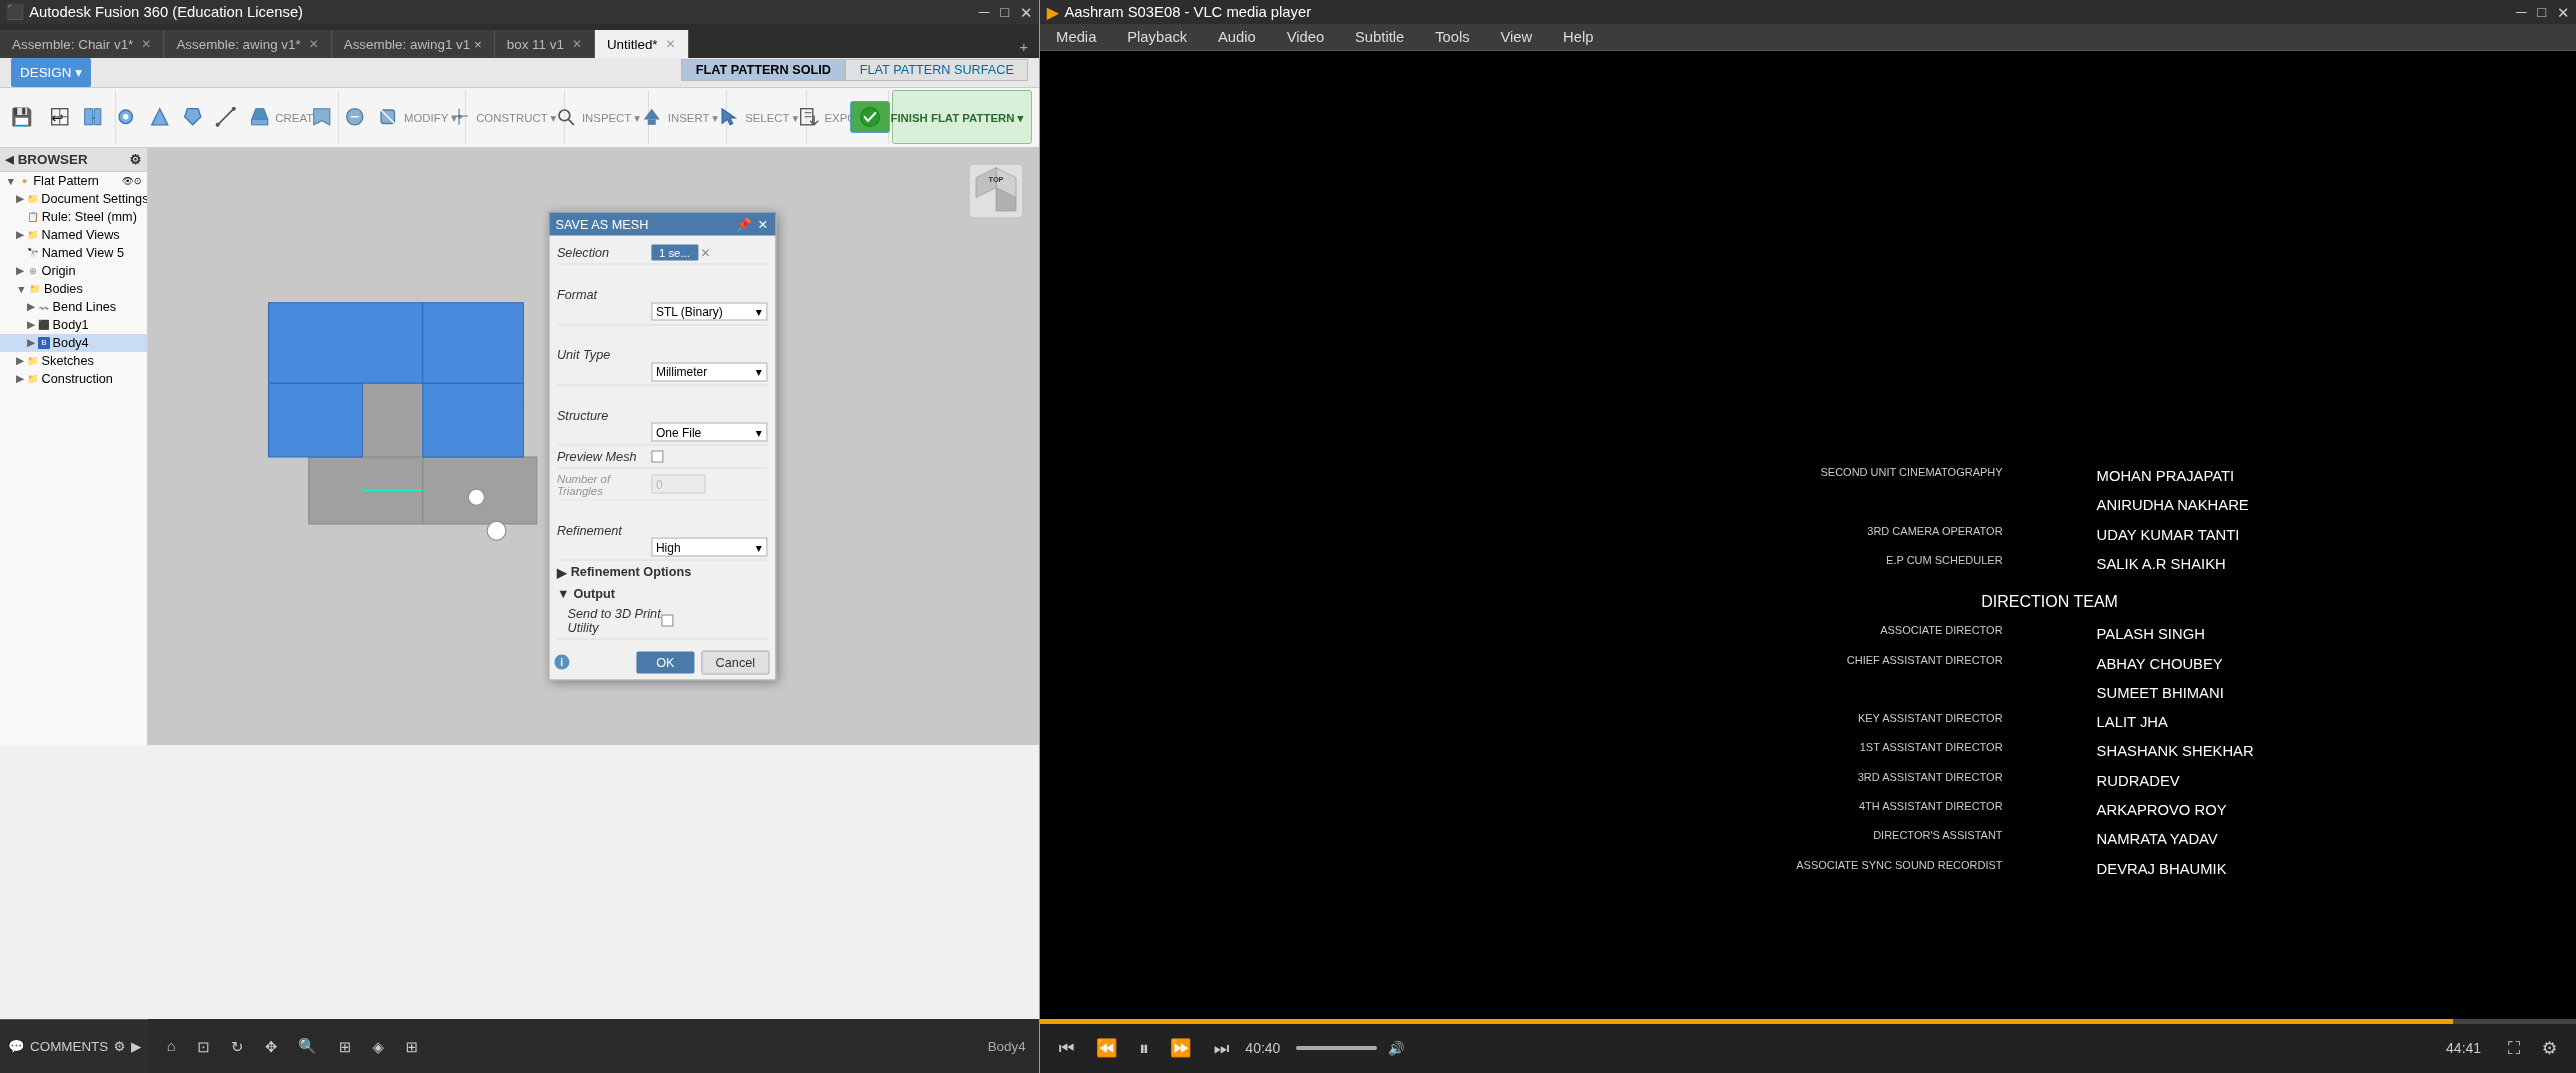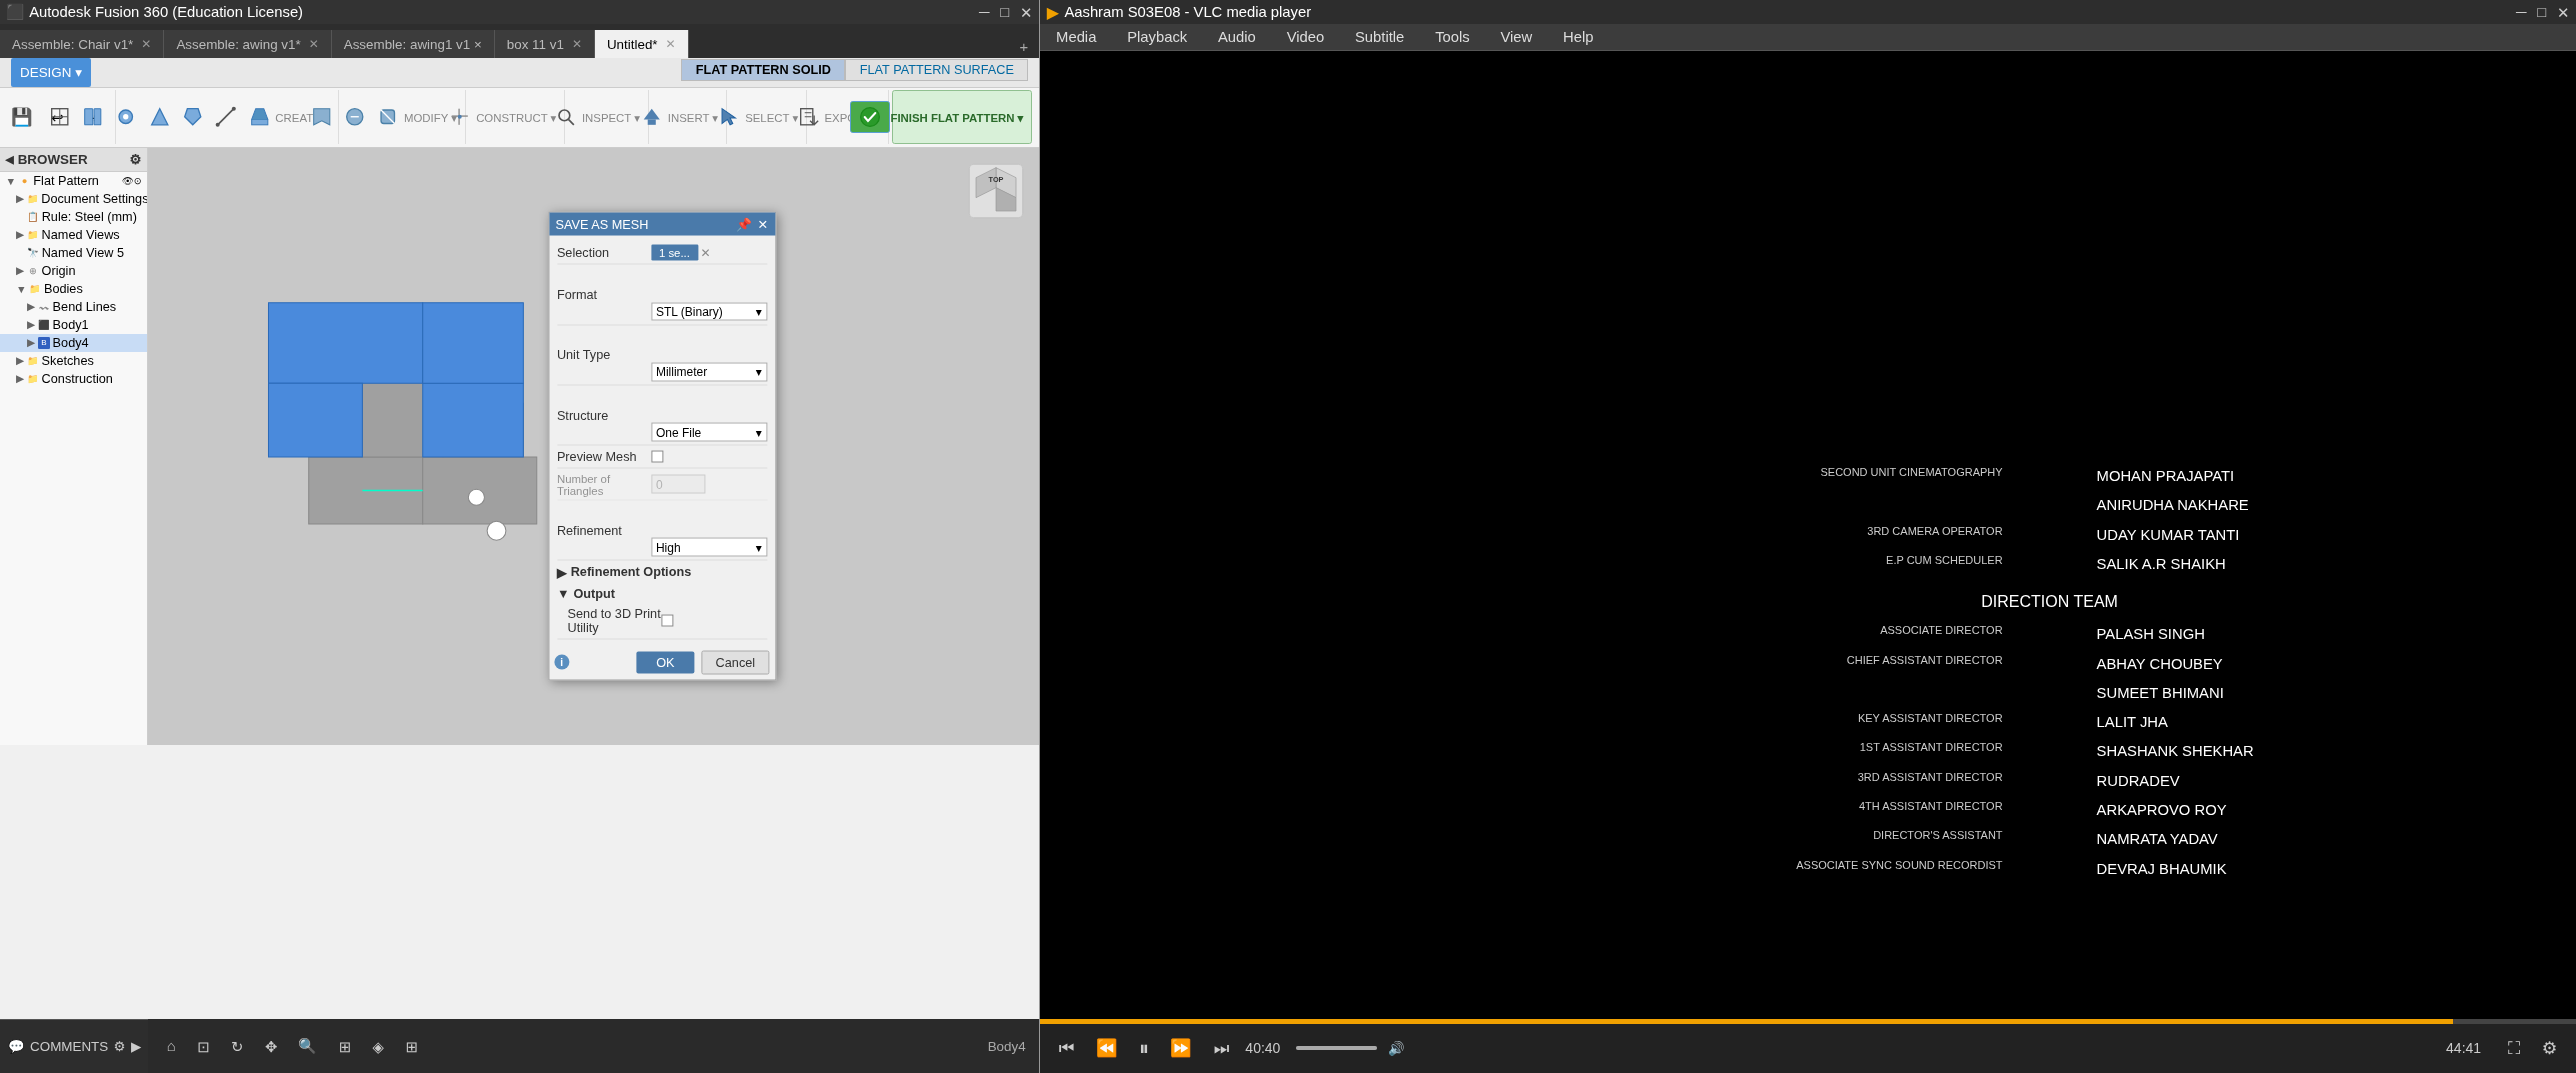--- a/index.html
+++ b/index.html
@@ -219,20 +219,21 @@
       align-items: center;
       padding: 3.4px 0;
       border-bottom: 0.7px solid #ddd;
       min-height: 23px;
     }
     .dialog-label {
       width: 94px;
       font-size: 12.7px;
       color: #333;
       flex-shrink: 0;
+      font-style: italic;
     }
     .dialog-value {
       flex: 1;
       display: flex;
       align-items: center;
       gap: 2.7px;
     }
     .dialog-select {
       background: white;
       border: 0.7px solid #aaa;

